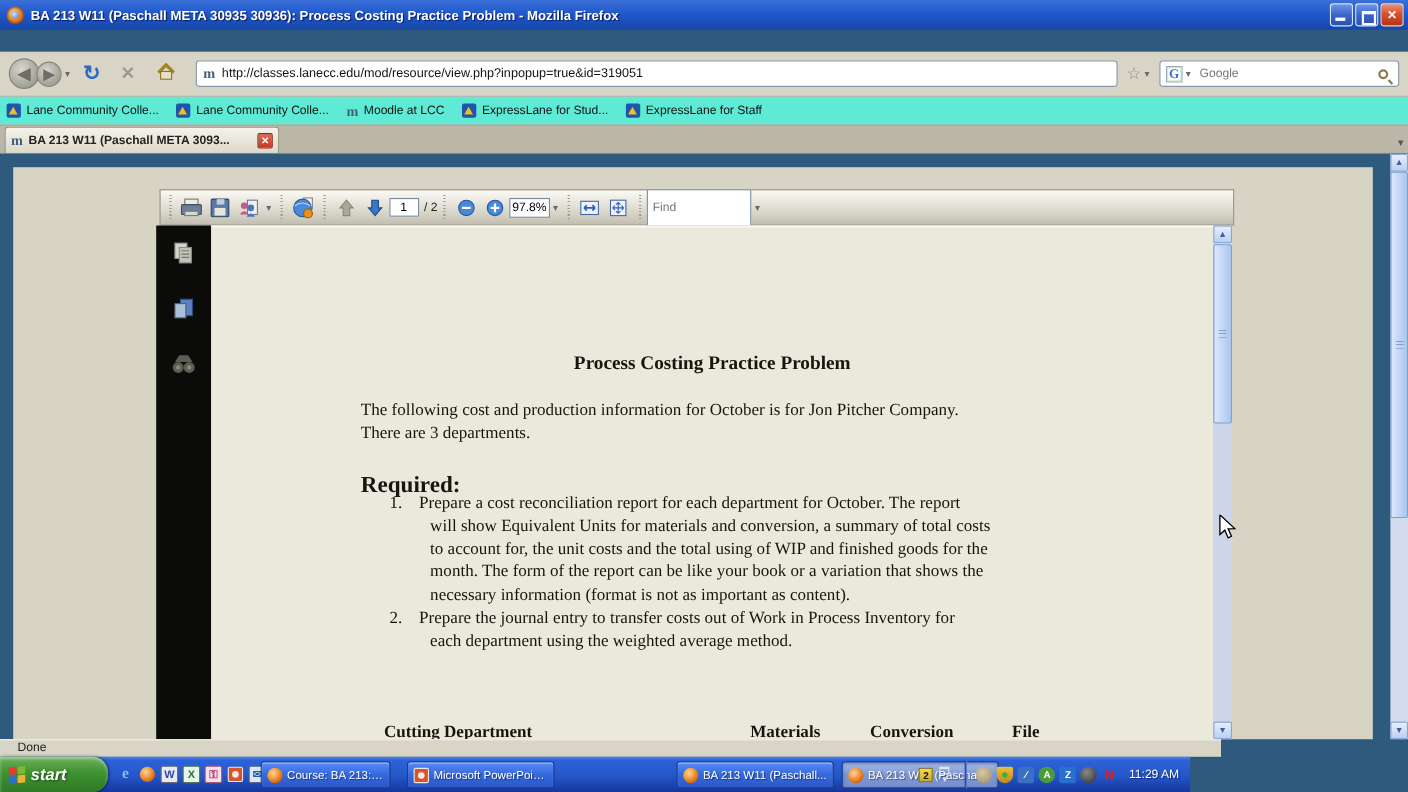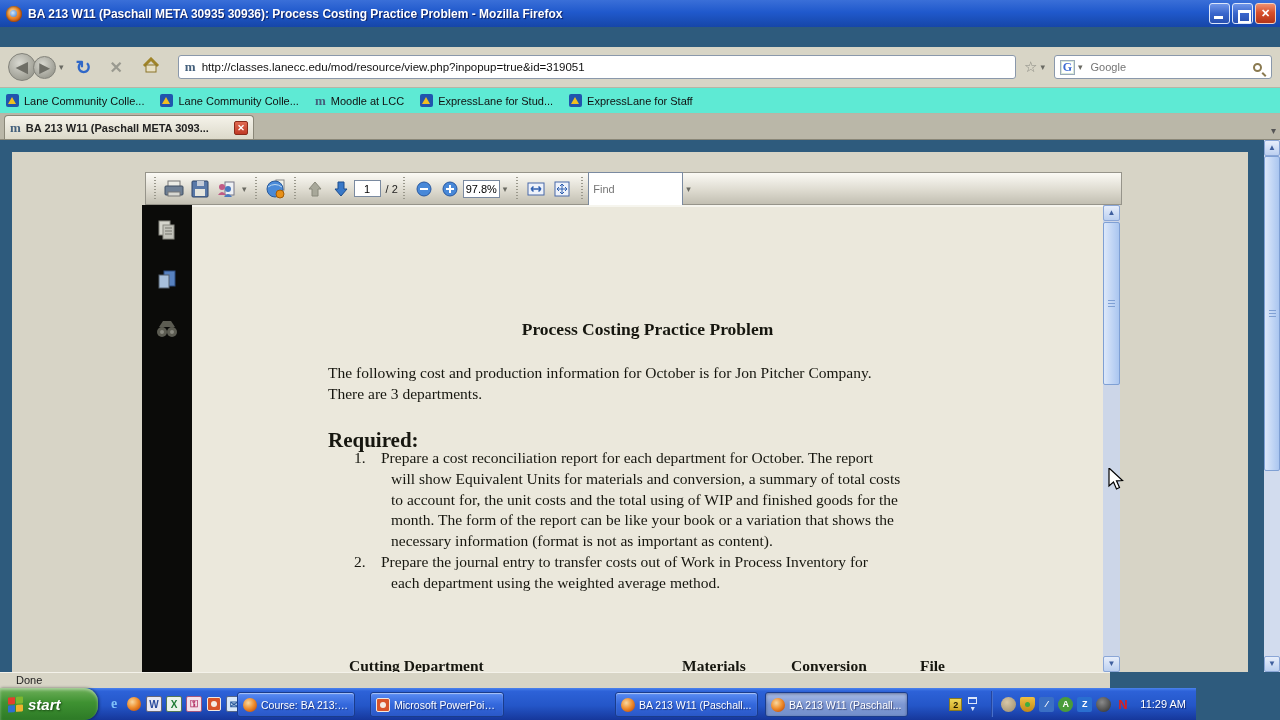--- a/index.html
+++ b/index.html
@@ -136,21 +136,21 @@
   .sb-thumb::after { content:""; position:absolute; left:4px; top:50%; width:7px; height:7px; margin-top:-4px;
     background:repeating-linear-gradient(180deg,#7fa0d4 0 1px,transparent 1px 3px); }
 
   .cursor { position:absolute; left:1108px; top:328px; }
 
   
   .statusbar { position:absolute; left:0; top:672px; width:1110px; height:16px; background:#d8d5c6;
     border-top:1px solid #f4f2ea; font-size:11px; color:#222; padding-left:16px; line-height:15px; }
 
   
-  .taskbar { position:absolute; left:0; top:688px; width:1196px; height:32px;
+  .taskbar { position:absolute; left:0; top:688px; width:1082px; height:32px;
     background:linear-gradient(180deg,#4a82ee 0%,#2d62d8 10%,#2456c8 55%,#16379b 100%); }
   .start-btn { position:absolute; left:0; top:0; width:98px; height:32px;
     background:linear-gradient(180deg,#6fb05a 0%,#3f9232 45%,#2d7a26 100%);
     border-radius:0 14px 14px 0; box-shadow:1px 0 3px rgba(0,0,0,.5), inset 0 2px 3px rgba(255,255,255,.4);
     display:flex; align-items:center; padding-left:8px; gap:5px; }
   .flag { width:15px; height:15px; display:grid; grid-template-columns:7px 7px; grid-gap:1px;
     transform:skewY(-5deg); }
   .flag span { width:7px; height:6.5px; border-radius:1px; }
   .start-label { color:#fff; font-size:15px; font-weight:bold; font-style:italic;
     text-shadow:1px 1px 2px #1a4a14; }

